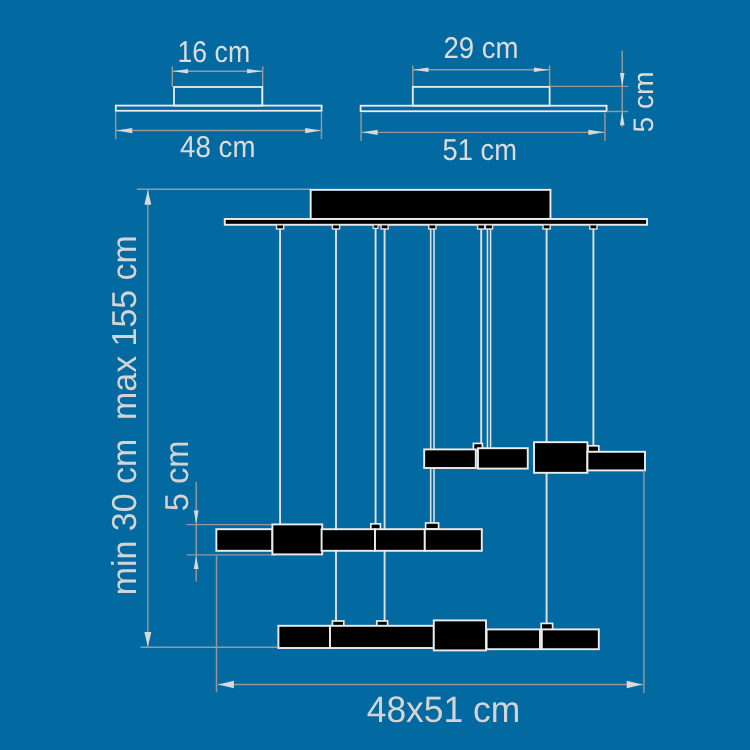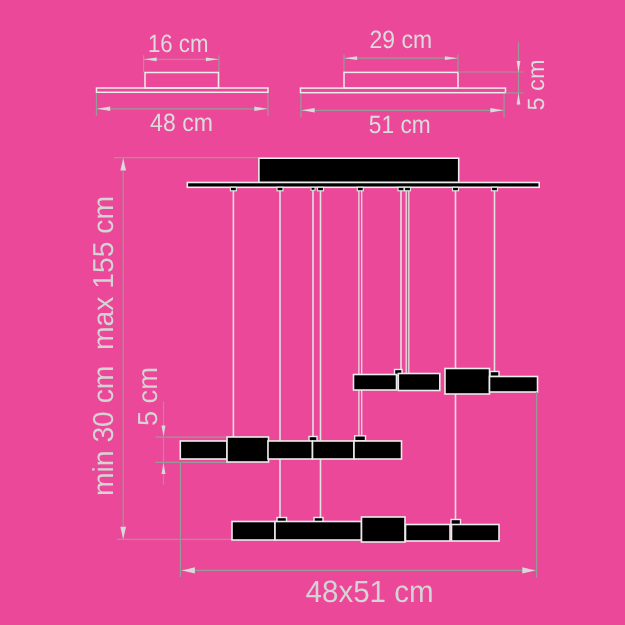--- a/index.html
+++ b/index.html
@@ -1,16 +1,16 @@
 <!DOCTYPE html>
 <html><head>
 <meta charset="utf-8">
 <style>
   html,body{margin:0;padding:0;background:#000;}
-  .wrap{width:625px;height:625px;background:#ec4899;position:relative;overflow:hidden;transform:translateZ(0);will-change:transform;}
+  .wrap{width:625px;height:625px;background:#0369a1;position:relative;overflow:hidden;transform:translateZ(0);will-change:transform;}
   svg{display:block;}
   text{font-family:"Liberation Sans", sans-serif; text-rendering:geometricPrecision;}
 </style>
 </head>
 <body>
 <div class="wrap">
 <svg width="625" height="625" viewBox="0 0 625 625">
   <g stroke-linecap="butt" fill="none">
 
   <text x="178.2" y="51.7" font-size="25" text-anchor="middle" textLength="60.5" lengthAdjust="spacingAndGlyphs" fill="#dcdcdc">16 cm</text>

